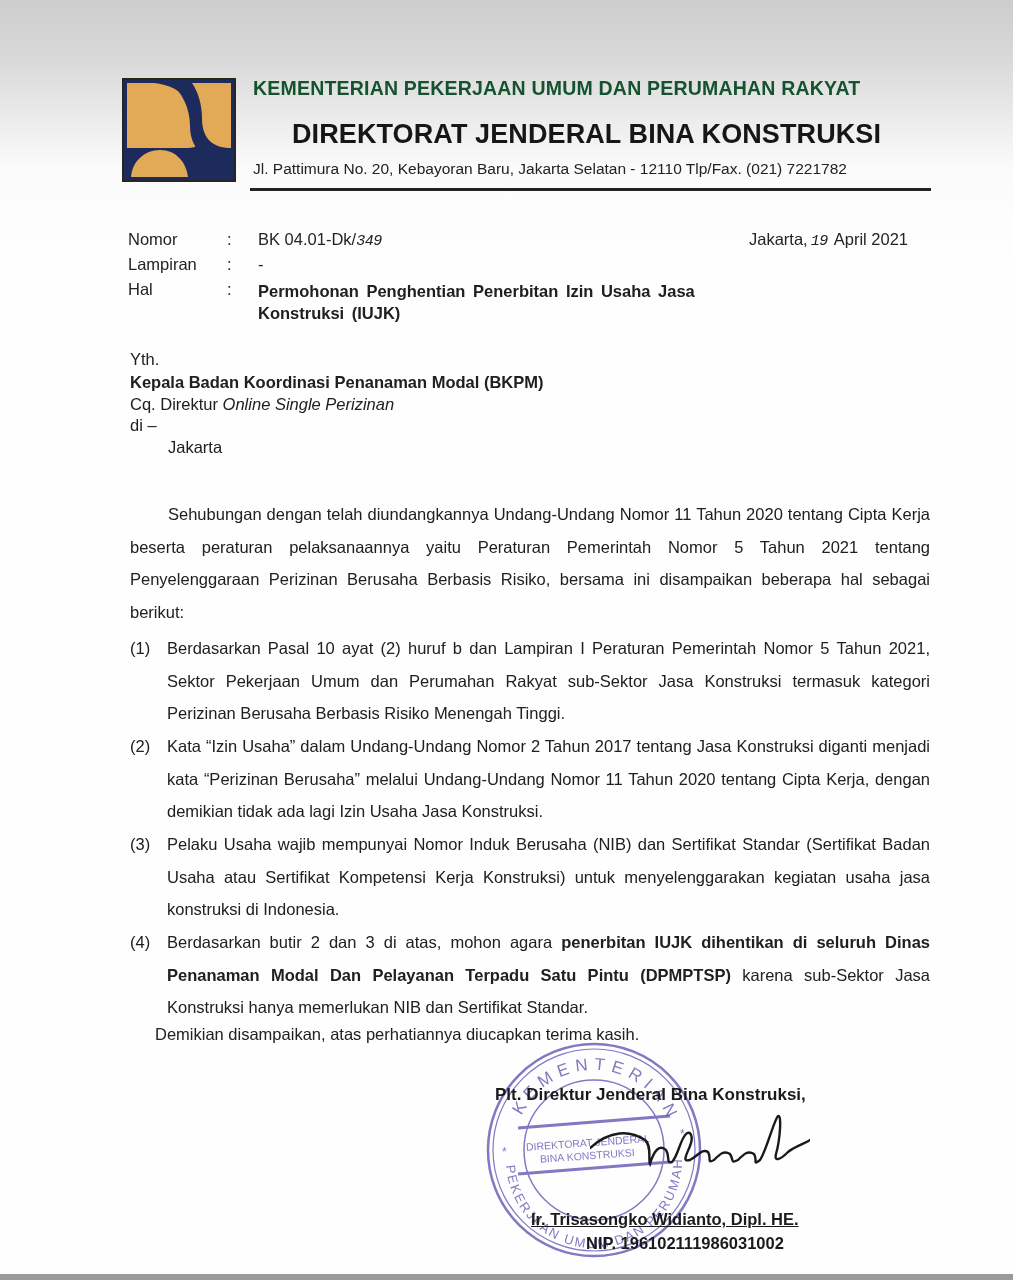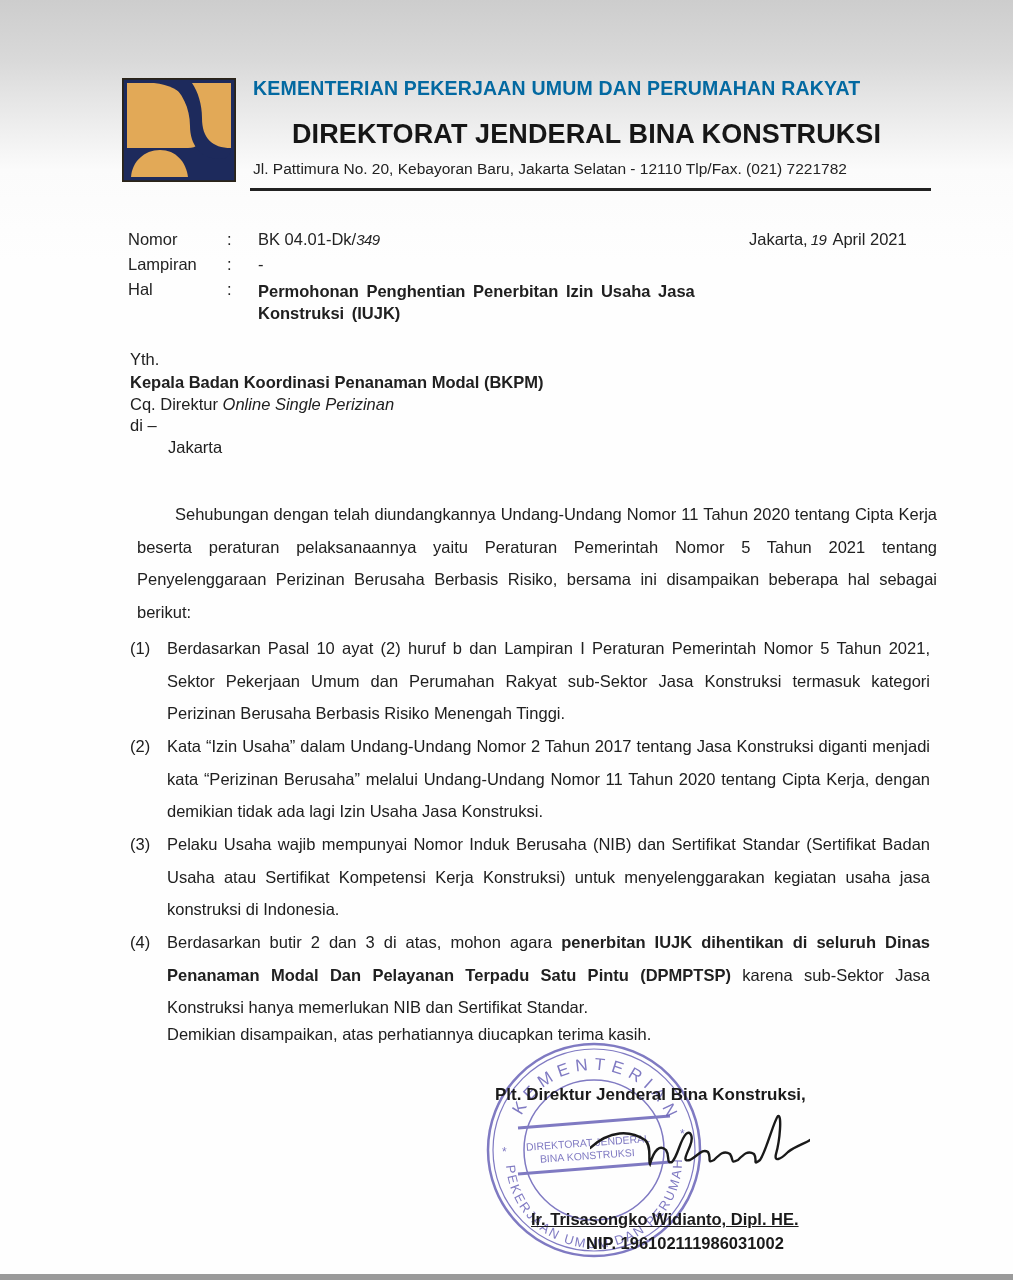--- a/index.html
+++ b/index.html
@@ -6,47 +6,47 @@
   body {
     width: 1013px; height: 1280px; overflow: hidden; position: relative;
     background: linear-gradient(to bottom, #cdcdcd 0px, #d9d9d9 60px, #ececec 120px, #fbfbfb 170px, #fefefe 260px, #fefefe 100%);
     font-family: "Liberation Sans", sans-serif; color: #1e1e1e;
   }
   .abs { position: absolute; }
   .bottom-bar { left: 0; top: 1274px; width: 1013px; height: 6px; background: #9a9a9a; }
 
   
   .logo { left: 122px; top: 78px; width: 114px; height: 104px; }
-  .lh-ministry { left: 253px; top: 77px; width: 680px; font-size: 19.5px; font-weight: bold; letter-spacing: 0.2px; color: #0369a1; white-space: nowrap; }
+  .lh-ministry { left: 253px; top: 77px; width: 680px; font-size: 19.5px; font-weight: bold; letter-spacing: 0.2px; color: #14532d; white-space: nowrap; }
   .lh-directorate { left: 292px; top: 111px; font-size: 27px; font-weight: bold; color: #161616; white-space: nowrap; letter-spacing: 0.1px; margin-top: 8px; }
   .lh-address { left: 253px; top: 160px; font-size: 15.5px; color: #222; white-space: nowrap; }
   .lh-rule { left: 250px; top: 188px; width: 681px; height: 3px; background: #222; }
 
   
   .meta { font-size: 16.5px; color: #232323; white-space: nowrap; }
   .meta-label { left: 128px; }
   .meta-colon { left: 227px; }
   .meta-value { left: 258px; }
-  .hw { font-family: Liberation Sans, sans-serif; font-style: italic; font-size: 15px; letter-spacing: -0.5px; }
+  .hw { font-family: Liberation Mono, monospace; font-style: italic; font-size: 15px; letter-spacing: -0.5px; }
   .date { left: 749px; top: 230px; font-size: 16.5px; white-space: nowrap; color: #232323; text-align: center; }
   .subject { left: 258px; top: 280px; width: 470px; font-size: 16.5px; font-weight: bold; line-height: 22px; color: #202020; word-spacing: 3px; }
 
   
   .recip { left: 130px; font-size: 16.5px; color: #202020; white-space: nowrap; }
   .recip-bold { font-weight: bold; }
   .recip i { font-style: italic; }
 
   
-  .para { left: 130px; width: 800px; font-size: 16.5px; line-height: 32.5px; text-align: justify; color: #202020; margin-left: 7px; }
+  .para { left: 130px; width: 800px; font-size: 16.5px; line-height: 32.5px; text-align: justify; color: #202020; }
   .para .indent { display: inline-block; width: 38px; }
   .item { left: 130px; width: 800px; font-size: 16.5px; line-height: 32.5px; color: #202020; }
   .item .num { position: absolute; left: 0; top: 0; }
   .item .txt { margin-left: 37px; display: block; text-align: justify; }
   .item b { font-weight: bold; }
-  .closing { left: 167px; top: 1025px; font-size: 16.5px; color: #202020; white-space: nowrap; }
+  .closing { left: 155px; top: 1025px; font-size: 16.5px; color: #202020; white-space: nowrap; }
 
   
   .stamp { left: 484px; top: 1040px; width: 220px; height: 220px; }
   .sig-title { left: 495px; top: 1085px; font-size: 17px; font-weight: bold; color: #1a1a1a; white-space: nowrap; }
   .sig-mark { left: 590px; top: 1110px; width: 220px; height: 70px; }
   .sig-name { left: 531px; top: 1210px; font-size: 16.5px; font-weight: bold; text-decoration: underline; color: #1a1a1a; white-space: nowrap; }
   .sig-nip { left: 570px; top: 1234px; font-size: 16.5px; font-weight: bold; color: #1a1a1a; white-space: nowrap; margin-left: 16px; }
 </style>
 </head>
 <body>

